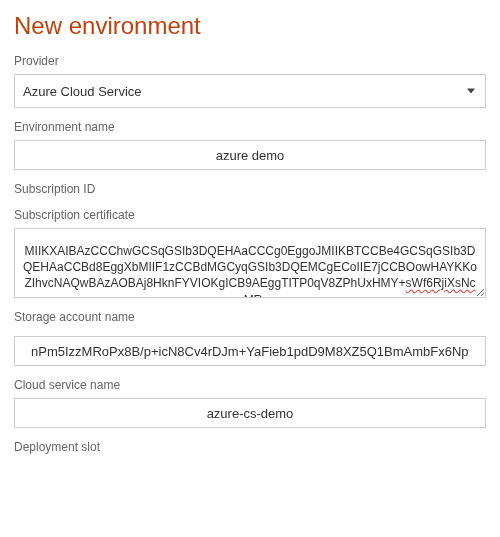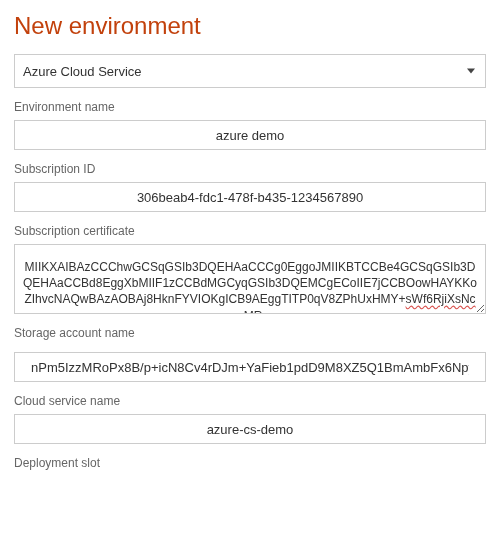--- a/index.html
+++ b/index.html
@@ -72,34 +72,34 @@
     text-decoration-style: wavy;
     text-decoration-color: #d9534f;
   }
 </style>
 </head>
 <body>
 
 <h1>New environment</h1>
 
 <div class="field">
+  <label>Provider</label>
   <div class="select">
     <span>Azure Cloud Service</span>
     <span class="caret"></span>
   </div>
 </div>
 
 <div class="field">
   <label>Environment name</label>
   <input class="input" type="text" value="azure demo" style="">
 </div>
 
 <div class="field">
   <label>Subscription ID</label>
-  <input class="input" type="text" value="306beab4-fdc1-478f-b435-1234567890" style="">
 </div>
 
 <div class="field">
   <label>Subscription certificate</label>
   <div class="textarea" contenteditable="true" style=""><span>MIIKXAIBAzCCChwGCSqGSIb3DQEHAaCCCg0EggoJMIIKBTCCBe4GCSqGSIb3DQEHAaCCBd8EggXbMIIF1zCCBdMGCyqGSIb3DQEMCgECoIIE7jCCBOowHAYKKoZIhvcNAQwBAzAOBAj8HknFYVIOKgICB9AEggTITP0qV8ZPhUxHMY+</span><span class="spell">sWf6RjiXsNcsMR</span></div>
 </div>
 
 <div class="field">
   <label>Storage account name</label>
 </div>

